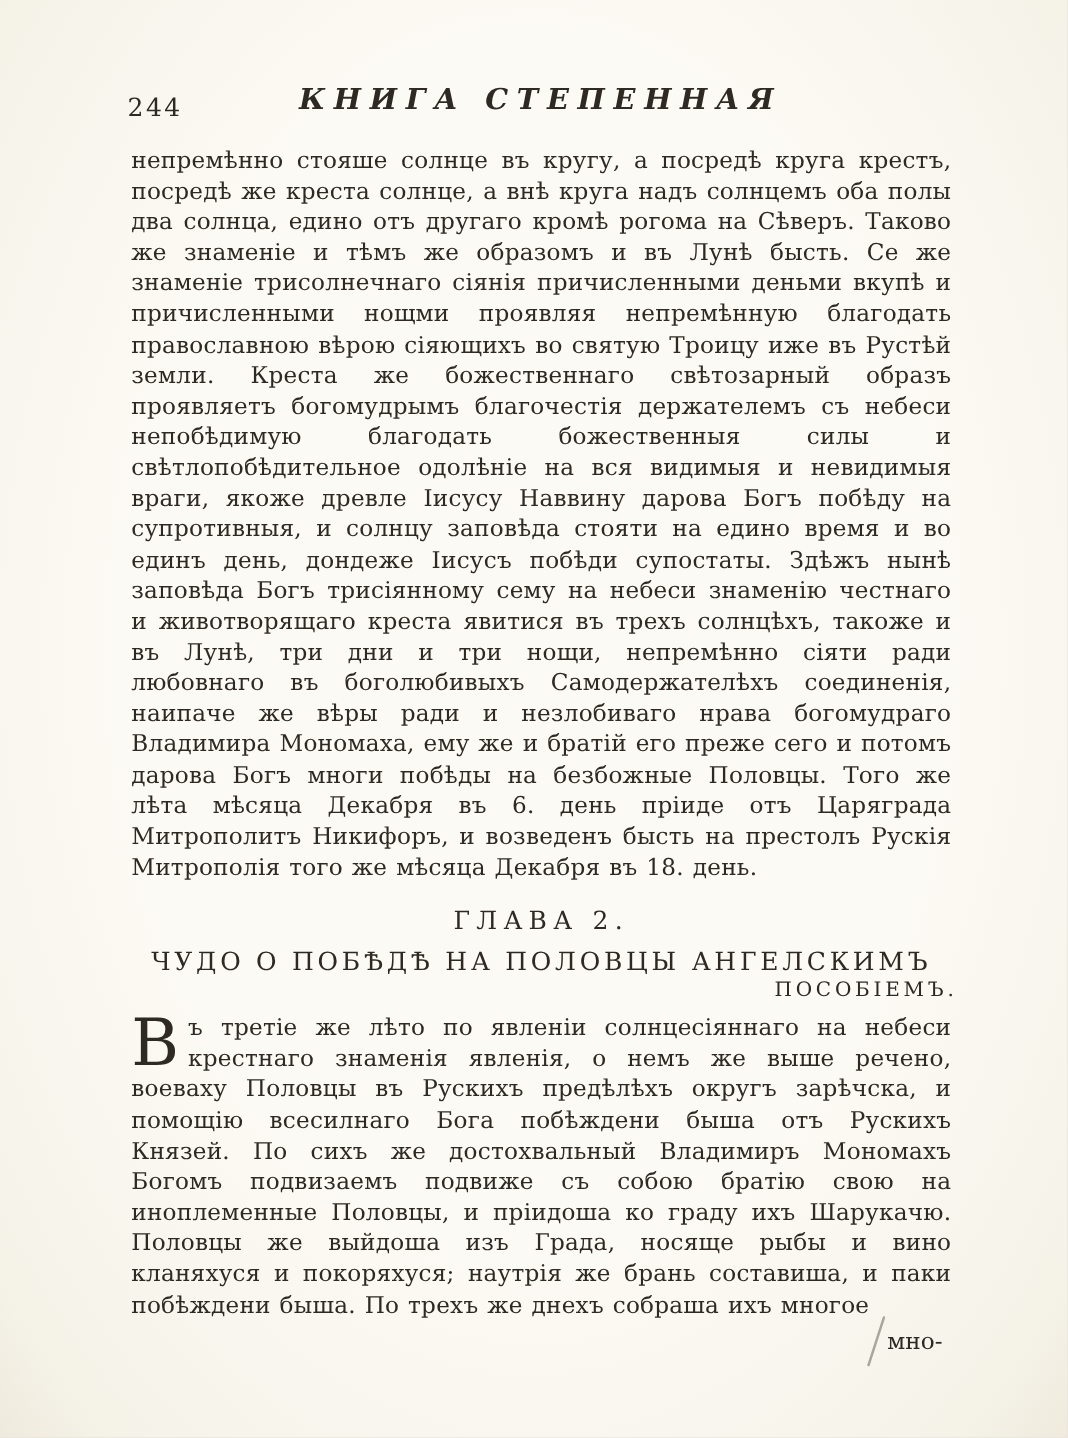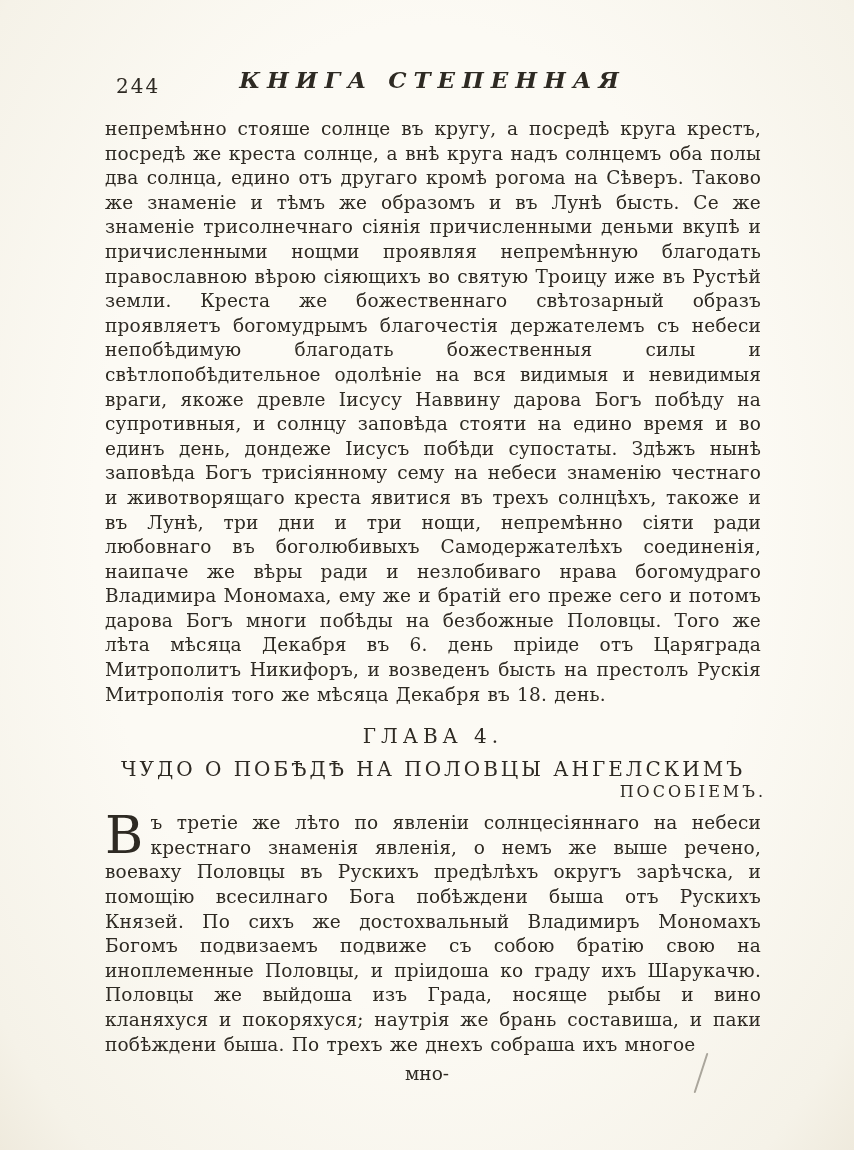--- a/index.html
+++ b/index.html
@@ -19,21 +19,21 @@
   }
   .page-header {
     position: absolute;
     top: 66px;
     left: 100px;
     width: 665px;
     height: 34px;
   }
   .page-number {
     position: absolute;
-    left: 16px;
+    left: 2px;
     top: 8px;
     font-size: 20px;
     letter-spacing: 2px;
   }
   .running-title {
     display: block;
     text-align: center;
     font-style: italic;
     font-weight: bold;
     font-size: 23px;
@@ -76,21 +76,21 @@
     margin-bottom: 10px;
   }
   .dropcap {
     float: left;
     font-size: 52px;
     line-height: 44px;
     padding: 2px 7px 0 0;
     font-weight: 500;
   }
   .catchword-row {
-    text-align: center;
+    text-align: right;
     font-size: 18.5px;
     line-height: 24px;
     padding-right: 12px;
     margin-top: 1px;
   }
   .artifact-mark {
     position: absolute;
     left: 700px;
     top: 1052px;
     width: 2px;
@@ -108,21 +108,21 @@
 
   <header class="page-header">
     <span class="page-number">244</span>
     <span class="running-title">КНИГА СТЕПЕННАЯ</span>
   </header>
 
   <div class="text-block">
 
     <p class="body-par">непремѣнно стояше солнце въ кругу, а посредѣ круга крестъ, посредѣ же креста солнце, а внѣ круга надъ солнцемъ оба полы два солнца, едино отъ другаго кромѣ рогома на Сѣверъ. Таково же знаменіе и тѣмъ же образомъ и въ Лунѣ бысть. Се же знаменіе трисолнечнаго сіянія причисленными деньми вкупѣ и причисленными нощми проявляя непремѣнную благодать православною вѣрою сіяющихъ во святую Троицу иже въ Рустѣй земли. Креста же божественнаго свѣтозарный образъ проявляетъ богомудрымъ благочестія держателемъ съ небеси непобѣдимую благодать божественныя силы и свѣтлопобѣдительное одолѣніе на вся видимыя и невидимыя враги, якоже древле Іисусу Наввину дарова Богъ побѣду на супротивныя, и солнцу заповѣда стояти на едино время и во единъ день, дондеже Іисусъ побѣди супостаты. Здѣжъ нынѣ заповѣда Богъ трисіянному сему на небеси знаменію честнаго и животворящаго креста явитися въ трехъ солнцѣхъ, такоже и въ Лунѣ, три дни и три нощи, непремѣнно сіяти ради любовнаго въ боголюбивыхъ Самодержателѣхъ соединенія, наипаче же вѣры ради и незлобиваго нрава богомудраго Владимира Мономаха, ему же и братій его преже сего и потомъ дарова Богъ многи побѣды на безбожные Половцы. Того же лѣта мѣсяца Декабря въ 6. день пріиде отъ Царяграда Митрополитъ Никифоръ, и возведенъ бысть на престолъ Рускія Митрополія того же мѣсяца Декабря въ 18. день.</p>
 
-    <div class="chapter-heading">ГЛАВА 4.</div>
+    <div class="chapter-heading">ГЛАВА 2.</div>
 
     <div class="chapter-title">ЧУДО О ПОБѢДѢ НА ПОЛОВЦЫ АНГЕЛСКИМЪ</div>
 
     <div class="chapter-subtitle">ПОСОБІЕМЪ.</div>
 
     <p class="body-par">
       <span class="dropcap">В</span><span>ъ третіе же лѣто по явленіи солнцесіяннаго на небеси крестнаго знаменія явленія, о немъ же выше речено, воеваху Половцы въ Рускихъ предѣлѣхъ округъ зарѣчска, и помощію всесилнаго Бога побѣждени быша отъ Рускихъ Князей. По сихъ же достохвальный Владимиръ Мономахъ Богомъ подвизаемъ подвиже съ собою братію свою на иноплеменные Половцы, и пріидоша ко граду ихъ Шарукачю. Половцы же выйдоша изъ Града, носяще рыбы и вино кланяхуся и покоряхуся; наутрія же брань составиша, и паки побѣждени быша. По трехъ же днехъ собраша ихъ многое</span>
     </p>
 
     <div class="catchword-row">

